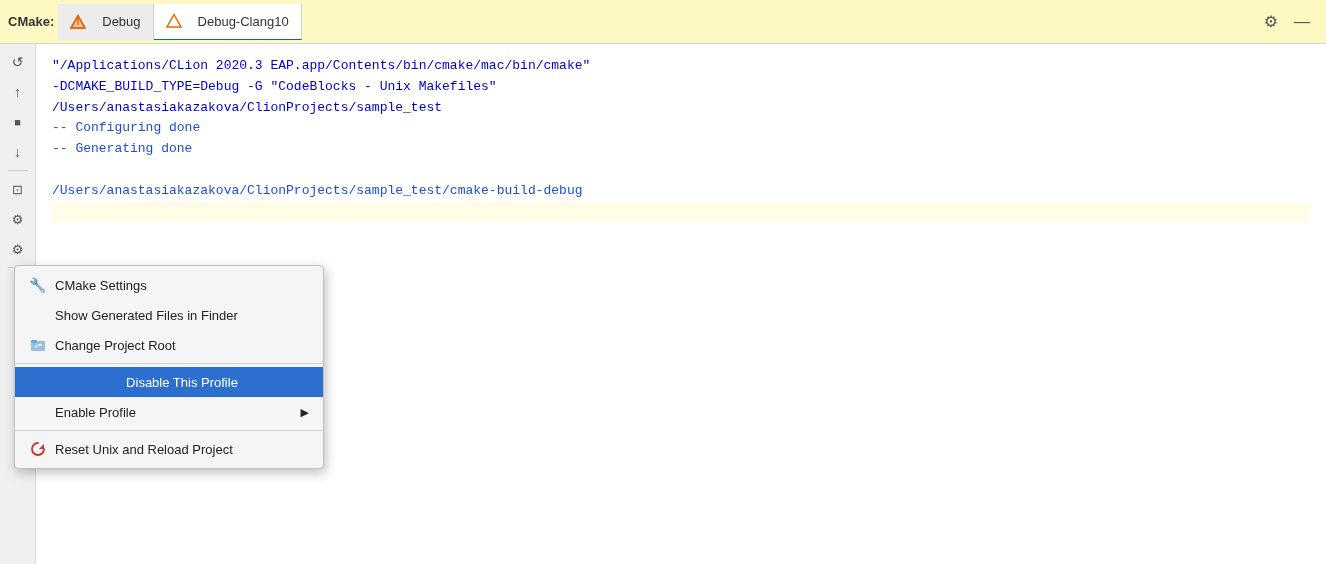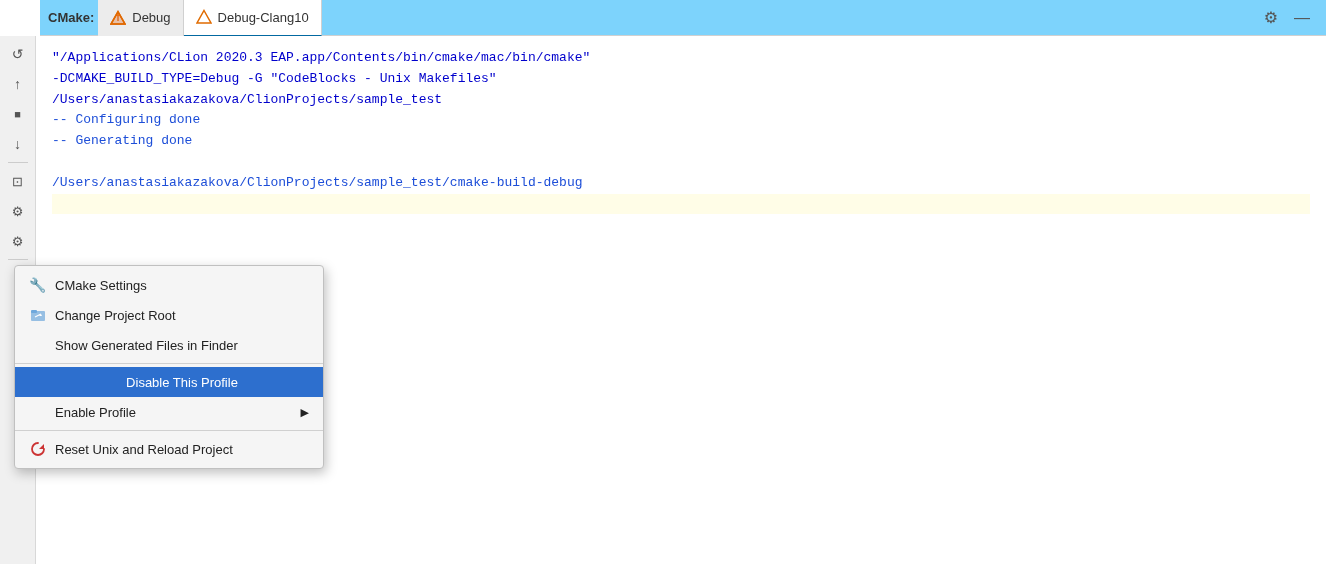--- a/index.html
+++ b/index.html
@@ -19,46 +19,45 @@
       height: 100%;
       background: #ffffff;
       display: flex;
       flex-direction: column;
     }
 
     
     .tab-bar {
       display: flex;
       align-items: center;
-      background: #7dd3fc;
+      background: #fef9c3;
       border-bottom: 1px solid #d0d0d0;
-      height: 36px;
+      height: 44px;
       padding-left: 8px;
       flex-shrink: 0;
-      margin-left: 40px;
     }
 
     .tab-bar-label {
       font-size: 13px;
       color: #333;
       font-weight: 600;
       margin-right: 4px;
     }
 
     .tab {
       display: flex;
       align-items: center;
       height: 36px;
       padding: 0 12px;
       font-size: 13px;
       color: #333;
       cursor: pointer;
       border-right: 1px solid #d0d0d0;
       background: #ececec;
-      gap: 6px;
+      gap: 16px;
     }
 
     .tab.active {
       background: #ffffff;
       border-bottom: 1px solid #0369a1;
     }
 
     .tab-bar-spacer {
       flex: 1;
     }
@@ -318,37 +317,37 @@
 
   <div class="menu-item">
     <span class="menu-icon wrench-icon">
       
       🔧
     </span>
     <span class="menu-item-label">CMake Settings</span>
   </div>
 
   <div class="menu-item">
+    <span class="menu-icon" style="width:18px;"></span>
+    <span class="menu-item-label">Show Generated Files in Finder</span>
+  </div>
+
+  <div class="menu-item">
     <span class="menu-icon folder-icon">
 
       <svg width="16" height="16" viewBox="0 0 16 16">
         <rect x="1" y="4" width="14" height="10" rx="1" fill="#6fa8dc" opacity="0.7"></rect>
         <rect x="1" y="3" width="6" height="3" rx="1" fill="#6fa8dc"></rect>
         <line x1="5" y1="10" x2="11" y2="7" stroke="#fff" stroke-width="1.2"></line>
         <polygon points="11,7 12,9 9,9" fill="#fff"></polygon>
       </svg>
     </span>
     <span class="menu-item-label">Change Project Root</span>
   </div>
 
-  <div class="menu-item">
-    <span class="menu-icon" style="width:18px;"></span>
-    <span class="menu-item-label">Show Generated Files in Finder</span>
-  </div>
-
   <div class="menu-separator"></div>
 
   <div class="menu-item selected">
     <span class="menu-icon" style="width:18px;"></span>
     <span class="menu-item-label">Disable This Profile</span>
   </div>
 
   <div class="menu-item">
     <span class="menu-icon" style="width:18px;"></span>
     <span class="menu-item-label">Enable Profile</span>

